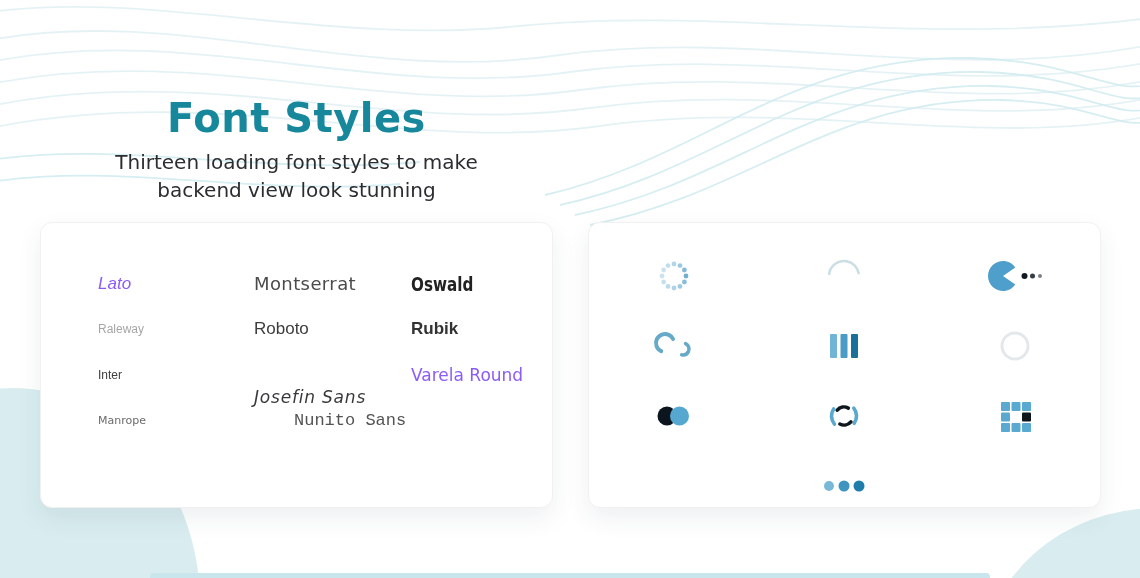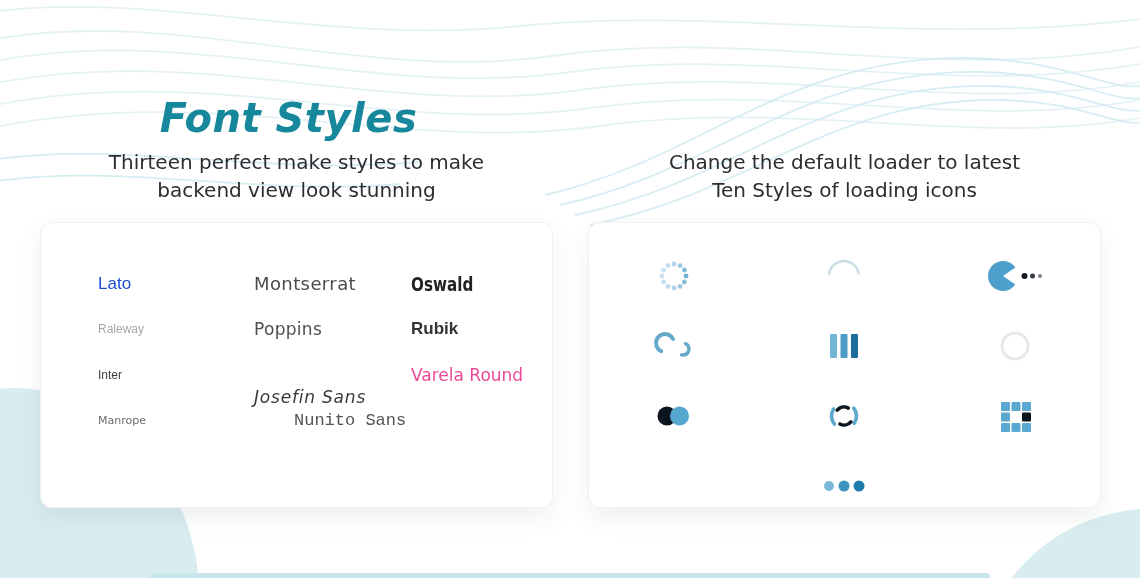--- a/index.html
+++ b/index.html
@@ -13,21 +13,21 @@
   .blob{position:absolute;border-radius:50%;background:#d9edf0;}
   #blob-left{left:-175px;top:388px;width:375px;height:430px;}
   #blob-right{left:983px;top:508px;width:350px;height:310px;}
   #bottom-bar{position:absolute;left:150px;bottom:0;width:840px;height:5px;
     background:#c9e6ec;border-radius:4px 4px 0 0;}
   
   .section-title{
     position:absolute;top:62px;width:513px;text-align:center;
     font-size:40px;font-weight:700;letter-spacing:.5px;color:#17879c;
   }
-  #fonts-title{left:32px;font-style:italic;}
+  #fonts-title{left:40px;}
   #loaders-title{left:588px;}
   .section-subtitle{
     position:absolute;top:129px;width:513px;text-align:center;
     font-size:20px;line-height:1.38;color:#2b2d30;
   }
   #fonts-subtitle{left:40px;}
   #loaders-subtitle{left:588px;}
   
   .card{
     position:absolute;top:222px;width:513px;height:286px;background:#ffffff;
@@ -35,32 +35,32 @@
     box-shadow:0 10px 24px rgba(40,70,80,.08);box-sizing:border-box;
   }
   #fonts-card{left:40px;}
   #loaders-card{left:588px;}
   
   #font-grid{
     display:grid;grid-template-columns:156px 157px auto;
     grid-auto-rows:45.5px;padding:38px 0 0 57px;align-items:center;
   }
   .font-sample{color:#4a4a4a;font-size:17px;white-space:nowrap;}
-  .font-lato{font-family:"Liberation Sans",sans-serif;color:#1d4ed8;}
+  .font-lato{font-family:"Liberation Sans",sans-serif;color:#8b5cf6;font-style:italic;}
   .font-montserrat{font-family:"DejaVu Sans",sans-serif;letter-spacing:.4px;color:#4b4b4b;font-size:18px;}
   .font-open-sans{font-family:"DejaVu Sans",sans-serif;color:#454545;}
   .font-oswald{display:inline-block;transform:scaleX(.76);transform-origin:0 50%;
     font-weight:700;font-size:20px;color:#222;}
   .font-raleway{font-family:"Liberation Sans",sans-serif;color:#a6a6a6;font-size:12px;}
   .font-roboto{font-family:"Liberation Sans",sans-serif;color:#3c3c3c;}
   .font-poppins{font-family:"DejaVu Sans",sans-serif;letter-spacing:.3px;color:#4f4f4f;}
   .font-rubik{font-family:"Liberation Sans",sans-serif;font-weight:600;color:#333;}
   .font-inter{font-family:"Liberation Sans",sans-serif;color:#3f3f3f;font-size:12px;}
   .font-josefin{font-family:"DejaVu Sans",sans-serif;font-style:italic;letter-spacing:.8px;color:#38393b;margin-top:44px;}
-  .font-varela{font-family:"DejaVu Sans",sans-serif;color:#ec4899;}
+  .font-varela{font-family:"DejaVu Sans",sans-serif;color:#8b5cf6;}
   .font-manrope{font-family:"DejaVu Sans",sans-serif;color:#6b6b6b;font-size:11px;}
   .font-nunito{font-family:Liberation Mono, monospace;color:#535353;margin-left:40px;}
   
   #loader-grid{
     display:grid;grid-template-columns:1fr 1fr 1fr;
     grid-auto-rows:70px;padding-top:18px;align-items:center;justify-items:center;
   }
   .loader-cell{display:flex;align-items:center;justify-content:center;}
   .loader-cell.full-row{grid-column:1 / -1;height:58px;}
 </style>
@@ -87,44 +87,40 @@
       <path d="M-10,182 C120,162 250,196 400,184"></path>
     </g>
   </svg>
 
   <div class="blob" id="blob-left"></div>
   <div class="blob" id="blob-right"></div>
   <div id="bottom-bar"></div>
 
   <h2 class="section-title" id="fonts-title">Font Styles</h2>
   <p class="section-subtitle" id="fonts-subtitle">
-    <span>Thirteen perfect make styles to make</span><br>
+    <span>Thirteen loading font styles to make</span><br>
     <span>backend view look stunning</span>
   </p>
 
   <div class="card" id="fonts-card">
     <div id="font-grid">
       <span class="font-sample font-lato">Lato</span>
       <span class="font-sample font-montserrat">Montserrat</span>
       <span class="font-sample font-oswald">Oswald</span>
       <span class="font-sample font-raleway">Raleway</span>
-      <span class="font-sample font-poppins">Poppins</span>
+      <span class="font-sample font-roboto">Roboto</span>
       <span class="font-sample font-rubik">Rubik</span>
       <span class="font-sample font-inter">Inter</span>
       <span class="font-sample font-josefin">Josefin Sans</span>
       <span class="font-sample font-varela">Varela Round</span>
       <span class="font-sample font-manrope">Manrope</span>
       <span class="font-sample font-nunito">Nunito Sans</span>
     </div>
   </div>
 
-  <p class="section-subtitle" id="loaders-subtitle">
-    <span>Change the default loader to latest</span><br>
-    <span>Ten Styles of loading icons</span>
-  </p>
 
   <div class="card" id="loaders-card">
     <div id="loader-grid">
 
       <div class="loader-cell" aria-label="rays-spinner">
         <svg width="48" height="48" viewBox="0 0 48 48">
           <g fill="#5fa8ce">
             <circle cx="36" cy="24" r="2.4" opacity=".9"></circle>
             <circle cx="34.4" cy="30" r="2.4" opacity=".75"></circle>
             <circle cx="30" cy="34.4" r="2.4" opacity=".6"></circle>

